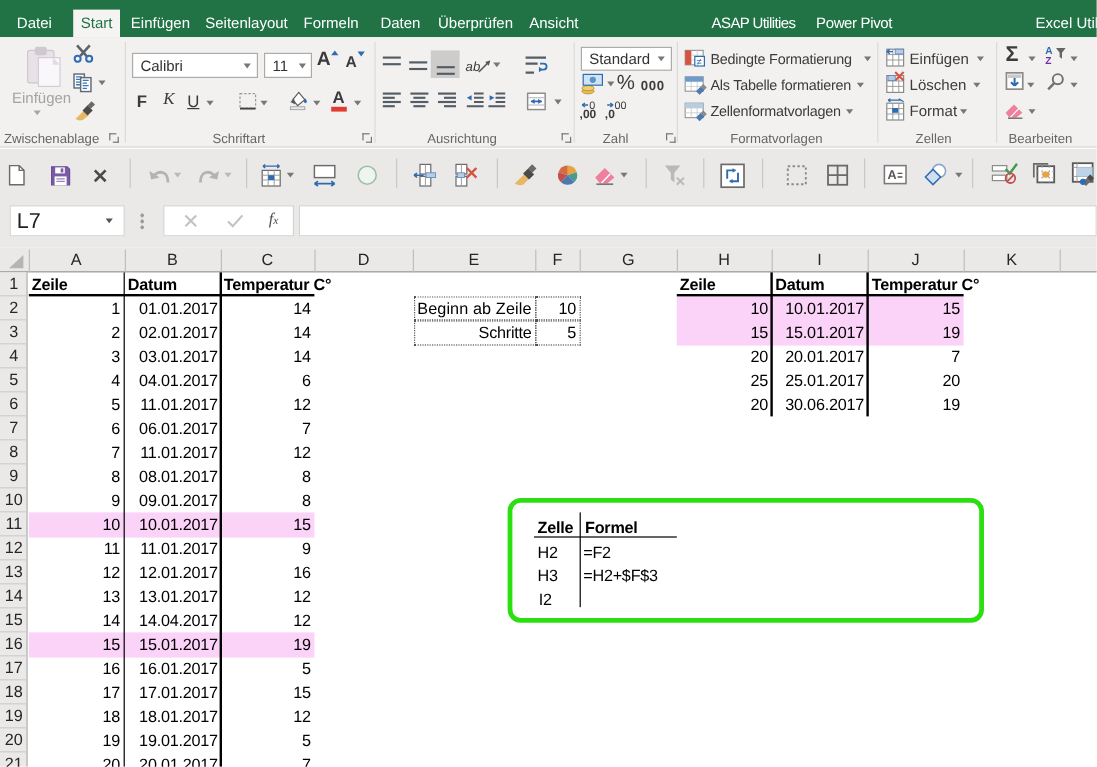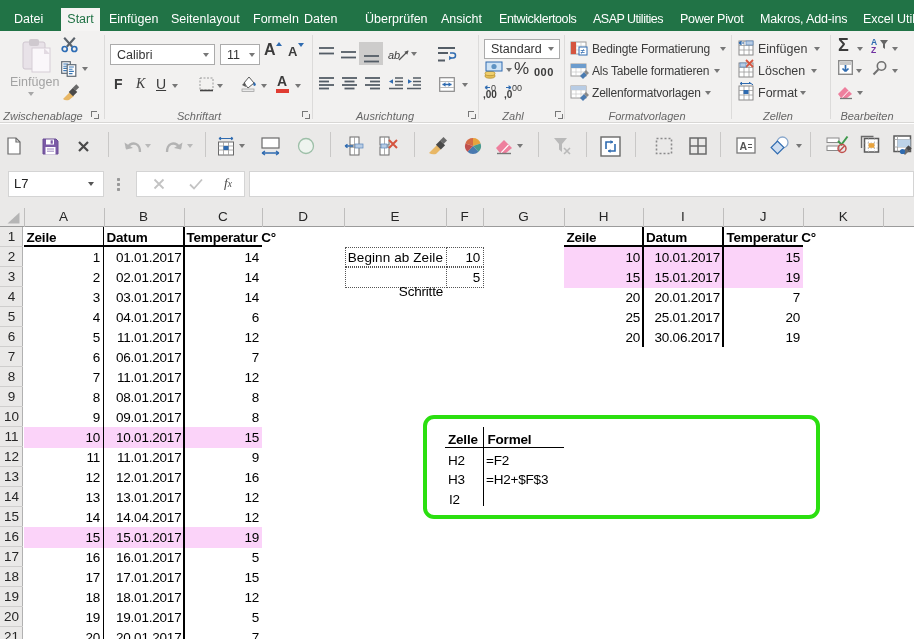--- a/index.html
+++ b/index.html
@@ -3,21 +3,21 @@
 * { margin:0; padding:0; box-sizing:border-box; }
 html,body { width:914px; height:639px; overflow:hidden; }
 body { font-family:"Liberation Sans", sans-serif; position:relative; background:#fff; }
 .abs { position:absolute; }
 .tabbar { left:0; top:0; width:914px; height:31px; background:#217346; }
 .tab { position:absolute; top:0; height:31px; line-height:38px; color:#ffffff; font-size:12.5px; white-space:nowrap; }
 .tabsel { position:absolute; left:61px; top:8px; width:39px; height:23px; background:#f5f4f3; }
 .tabsel span { position:absolute; left:0; top:-8px; width:39px; height:31px; line-height:38px; text-align:center; color:#217346; font-size:12.5px; }
 .ribbon { left:0; top:31px; width:914px; height:92px; background:#f2f1f0; border-bottom:1px solid #d8d7d5; }
 .gsep { position:absolute; top:4px; height:84px; width:1px; background:#dcdbda; }
-.glabel { position:absolute; top:78px; height:14px; line-height:14px; font-size:11px; color:#666; text-align:center; white-space:nowrap;font-style:italic; }
+.glabel { position:absolute; top:78px; height:14px; line-height:14px; font-size:11px; color:#666; text-align:center; white-space:nowrap; }
 .launch { position:absolute; width:10px; height:10px; }
 .launch:before { content:""; position:absolute; left:1px; top:1px; width:5px; height:5px; border-left:1px solid #777; border-top:1px solid #777; }
 .launch:after { content:""; position:absolute; left:4px; top:4px; width:4px; height:4px; border-right:1.5px solid #777; border-bottom:1.5px solid #777; }
 .combo { position:absolute; background:#fff; border:1px solid #ababab; font-size:12.5px; color:#333; }
 .combo .ct { position:absolute; left:6px; top:50%; transform:translateY(-50%); white-space:nowrap; }
 .dar { position:absolute; width:0; height:0; border-left:3.5px solid transparent; border-right:3.5px solid transparent; border-top:4px solid #777; }
 .rtxt { position:absolute; font-size:12px; color:#3b3b3b; white-space:nowrap; height:16px; line-height:16px; }
 .qat { left:0; top:124px; width:914px; height:46px; background:#eae9e8; }
 .qsep { position:absolute; top:8px; height:25px; width:1px; background:#c9c8c7; }
 .fbar { left:0; top:170px; width:914px; height:36px; background:#eae9e8; }
@@ -34,27 +34,25 @@
 .pink { position:absolute; background:#fbd3f9; }
 .blk { position:absolute; background:#000; }
 svg { position:absolute; overflow:visible; }
 </style></head><body>
 
 <div class="abs tabbar">
 <div class="tab" style="left:14px">Datei</div>
 <div class="tab" style="left:109px">Einfügen</div>
 <div class="tab" style="left:171px">Seitenlayout</div>
 <div class="tab" style="left:253px">Formeln</div>
-<div class="tab" style="left:304px">Daten</div>
+<div class="tab" style="left:317px">Daten</div>
 <div class="tab" style="left:365px">Überprüfen</div>
 <div class="tab" style="left:441px">Ansicht</div>
-<div class="tab" style="left:499px;letter-spacing:-0.4px">Entwicklertools</div>
 <div class="tab" style="left:593px;letter-spacing:-0.5px">ASAP Utilities</div>
 <div class="tab" style="left:680px;letter-spacing:-0.3px">Power Pivot</div>
-<div class="tab" style="left:760px;letter-spacing:-0.15px">Makros, Add-ins</div>
 <div class="tab" style="left:863px">Excel Utilities</div>
 <div class="tabsel">
       <span>Start</span>
     </div>
 </div>
 <div class="abs ribbon">
 <div class="gsep" style="left:104px"></div>
 <div class="gsep" style="left:312px"></div>
 <div class="gsep" style="left:478px"></div>
 <div class="gsep" style="left:564px"></div>
@@ -411,21 +409,21 @@
 <rect x="1" y="1" width="16.5" height="15.5" fill="#fff" stroke="#5a5a5a" stroke-width="1.5"></rect>
 <path d="M4.5 1 v15.5 M1 4.5 h16.5 M1 12 h16.5" stroke="#9a9a9a" stroke-width="0.8"></path>
 <rect x="4.5" y="4.5" width="13" height="7.5" fill="#bdd3e8"></rect>
 <path d="M9 17 l6.5 -6.5 3 3 -6.5 6.5 z" fill="#6d6d6d"></path>
 <path d="M13 13 l2.5 -2.5 3 3 -2.5 2.5 z" fill="#4a4a4a"></path>
 <circle cx="9.5" cy="16.5" r="2.6" fill="#2f6bb0"></circle>
 </svg>
 </div>
 <div class="abs fbar">
 <div class="whitebox" style="left:8px;top:1px;width:96px;height:26px"></div>
-<div class="rtxt" style="left:14px;top:6px;font-size:13px;color:#222">L7</div>
+<div class="rtxt" style="left:14px;top:6px;font-size:18px;color:#222">L7</div>
 <div class="dar" style="left:88px;top:12px;border-top-color:#555"></div>
 <div class="abs" style="left:117px;top:7px;width:3px;height:14px;background:radial-gradient(circle 1.5px, #999 1.4px, transparent 1.5px) 0 0/3px 5px repeat-y"></div>
 <div class="whitebox" style="left:136px;top:1px;width:109px;height:26px"></div>
 <svg style="left:153px;top:8px" width="12" height="12" viewBox="0 0 12 12">
 <path d="M1.5 1.5 L10.5 10.5 M10.5 1.5 L1.5 10.5" stroke="#c3c3c3" stroke-width="1.8"></path>
 </svg>
 <svg style="left:189px;top:8px" width="14" height="12" viewBox="0 0 14 12">
 <path d="M1 6.5 L5 10.5 L13 1.5" fill="none" stroke="#c3c3c3" stroke-width="1.8"></path>
 </svg>
 <div class="rtxt" style="left:224px;top:5px;font-size:13.5px;font-style:italic;font-family:'Liberation Serif',serif;color:#4d4d4d">f<span style="font-size:9.5px">x</span></div>
@@ -572,21 +570,21 @@
 <div class="cell rj" style="left:724px;top:102.0px;width:76px">20</div>
 <div class="cell rj" style="left:564px;top:122.0px;width:76px">20</div>
 <div class="cell rj" style="left:644px;top:122.0px;width:76px">30.06.2017</div>
 <div class="cell rj" style="left:724px;top:122.0px;width:76px">19</div>
 <div class="abs" style="left:344.5px;top:40.5px;width:102px;height:20.5px;border:1px dotted #555"></div>
 <div class="abs" style="left:445.5px;top:40.5px;width:38px;height:20.5px;border:1px dotted #555"></div>
 <div class="abs" style="left:344.5px;top:61.0px;width:102px;height:20.5px;border:1px dotted #555"></div>
 <div class="abs" style="left:445.5px;top:61.0px;width:38px;height:20.5px;border:1px dotted #555"></div>
 <div class="cell rj" style="left:344.5px;top:42.0px;width:98.5px;letter-spacing:0.1px">Beginn ab Zeile</div>
 <div class="cell rj" style="left:446px;top:42.0px;width:34px">10</div>
-<div class="cell rj" style="left:344.5px;top:76px;width:98.5px">Schritte</div>
+<div class="cell rj" style="left:344.5px;top:62.0px;width:98.5px">Schritte</div>
 <div class="cell rj" style="left:446px;top:62.0px;width:34px">5</div>
 <div class="abs" style="left:422.5px;top:209px;width:397.5px;height:103.5px;border:4px solid #2bdf10;border-radius:11px;background:#fff"></div>
 <div class="cell bold" style="left:448px;top:223.5px">Zelle</div>
 <div class="cell bold" style="left:487.5px;top:223.5px">Formel</div>
 <div class="blk" style="left:483px;top:220.5px;width:1.2px;height:79.5px"></div>
 <div class="blk" style="left:444.5px;top:240.5px;width:119.5px;height:1.4px"></div>
 <div class="cell" style="left:448px;top:244.5px">H2</div>
 <div class="cell" style="left:486px;top:244.5px">=F2</div>
 <div class="cell" style="left:448px;top:264px">H3</div>
 <div class="cell" style="left:486px;top:264px">=H2+$F$3</div>

